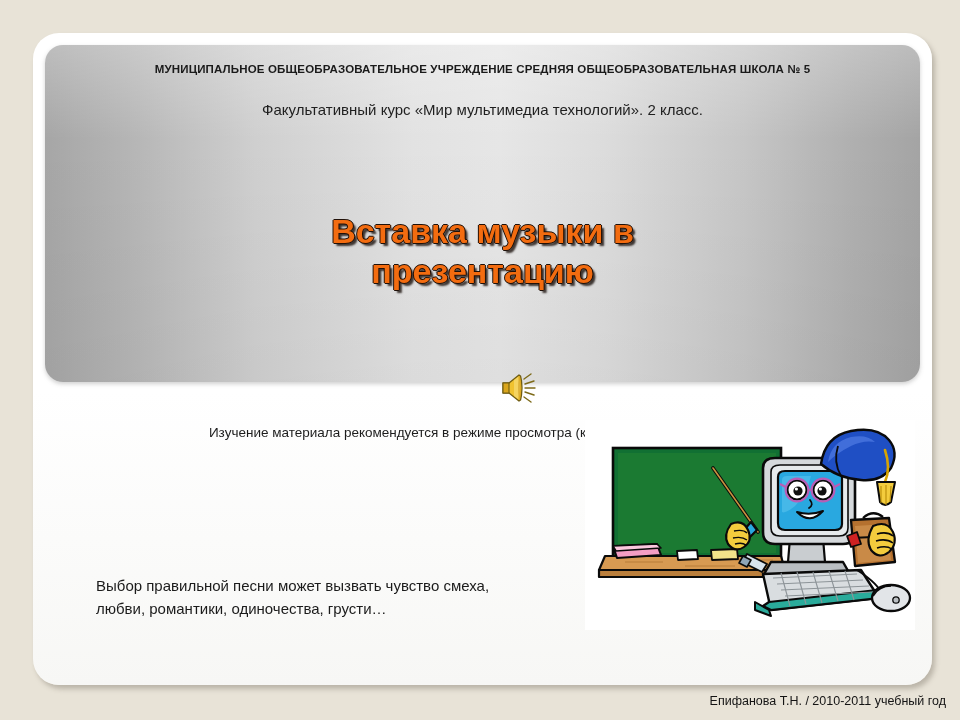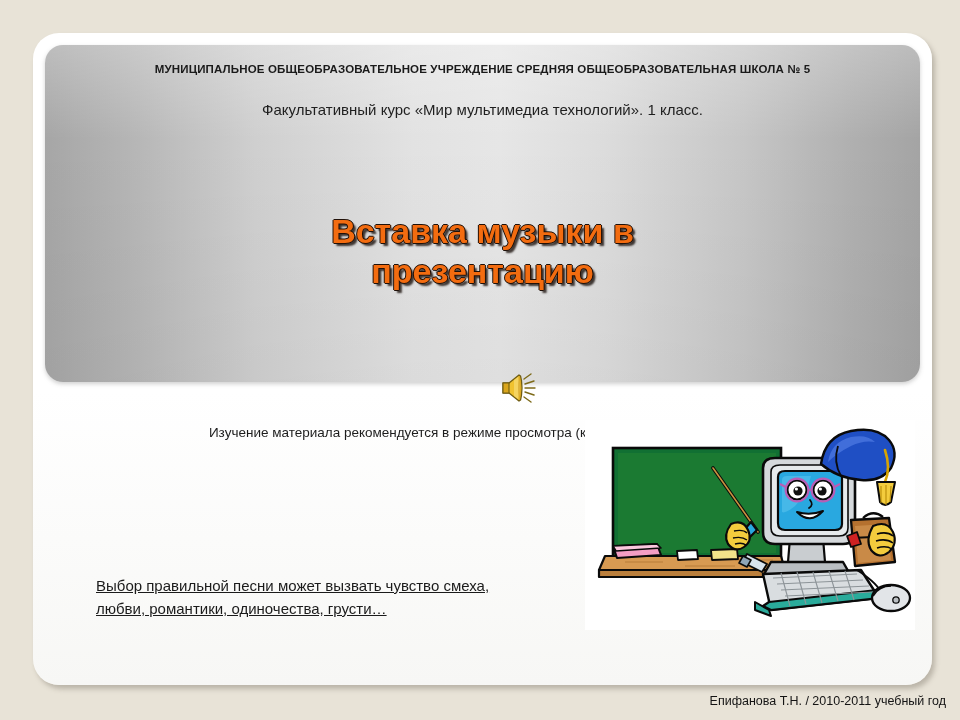--- a/index.html
+++ b/index.html
@@ -119,21 +119,20 @@
   
   .feeling-text {
     position: absolute;
     left: 63px;
     top: 542px;
     width: 440px;
     font-size: 15px;
     line-height: 1.52;
     color: #1b1b1b;
     white-space: pre-line;
-    text-decoration: underline;
   }
 
   
   .clipart {
     position: absolute;
     left: 552px;
     top: 387px;
     width: 330px;
     height: 210px;
     background: #ffffff;
@@ -155,21 +154,21 @@
 <body>
 
 <div id="stage">
 
   <div class="slide-card">
 
     <div class="grey-panel"></div>
 
     <div class="school-line">МУНИЦИПАЛЬНОЕ ОБЩЕОБРАЗОВАТЕЛЬНОЕ УЧРЕЖДЕНИЕ СРЕДНЯЯ ОБЩЕОБРАЗОВАТЕЛЬНАЯ ШКОЛА № 5</div>
 
-    <div class="course-line">Факультативный курс  «Мир мультимедиа технологий». 1 класс.</div>
+    <div class="course-line">Факультативный курс  «Мир мультимедиа технологий». 2 класс.</div>
 
     <div class="main-title">Вставка музыки в
 презентацию</div>
 
     <div class="speaker-wrap">
       <svg width="48" height="34" viewBox="0 0 48 34">
 
         <g stroke="#7d6a18" stroke-width="1.4" stroke-linecap="round">
           <line x1="29" y1="8" x2="36" y2="3"></line>
           <line x1="30" y1="13" x2="39" y2="10"></line>

